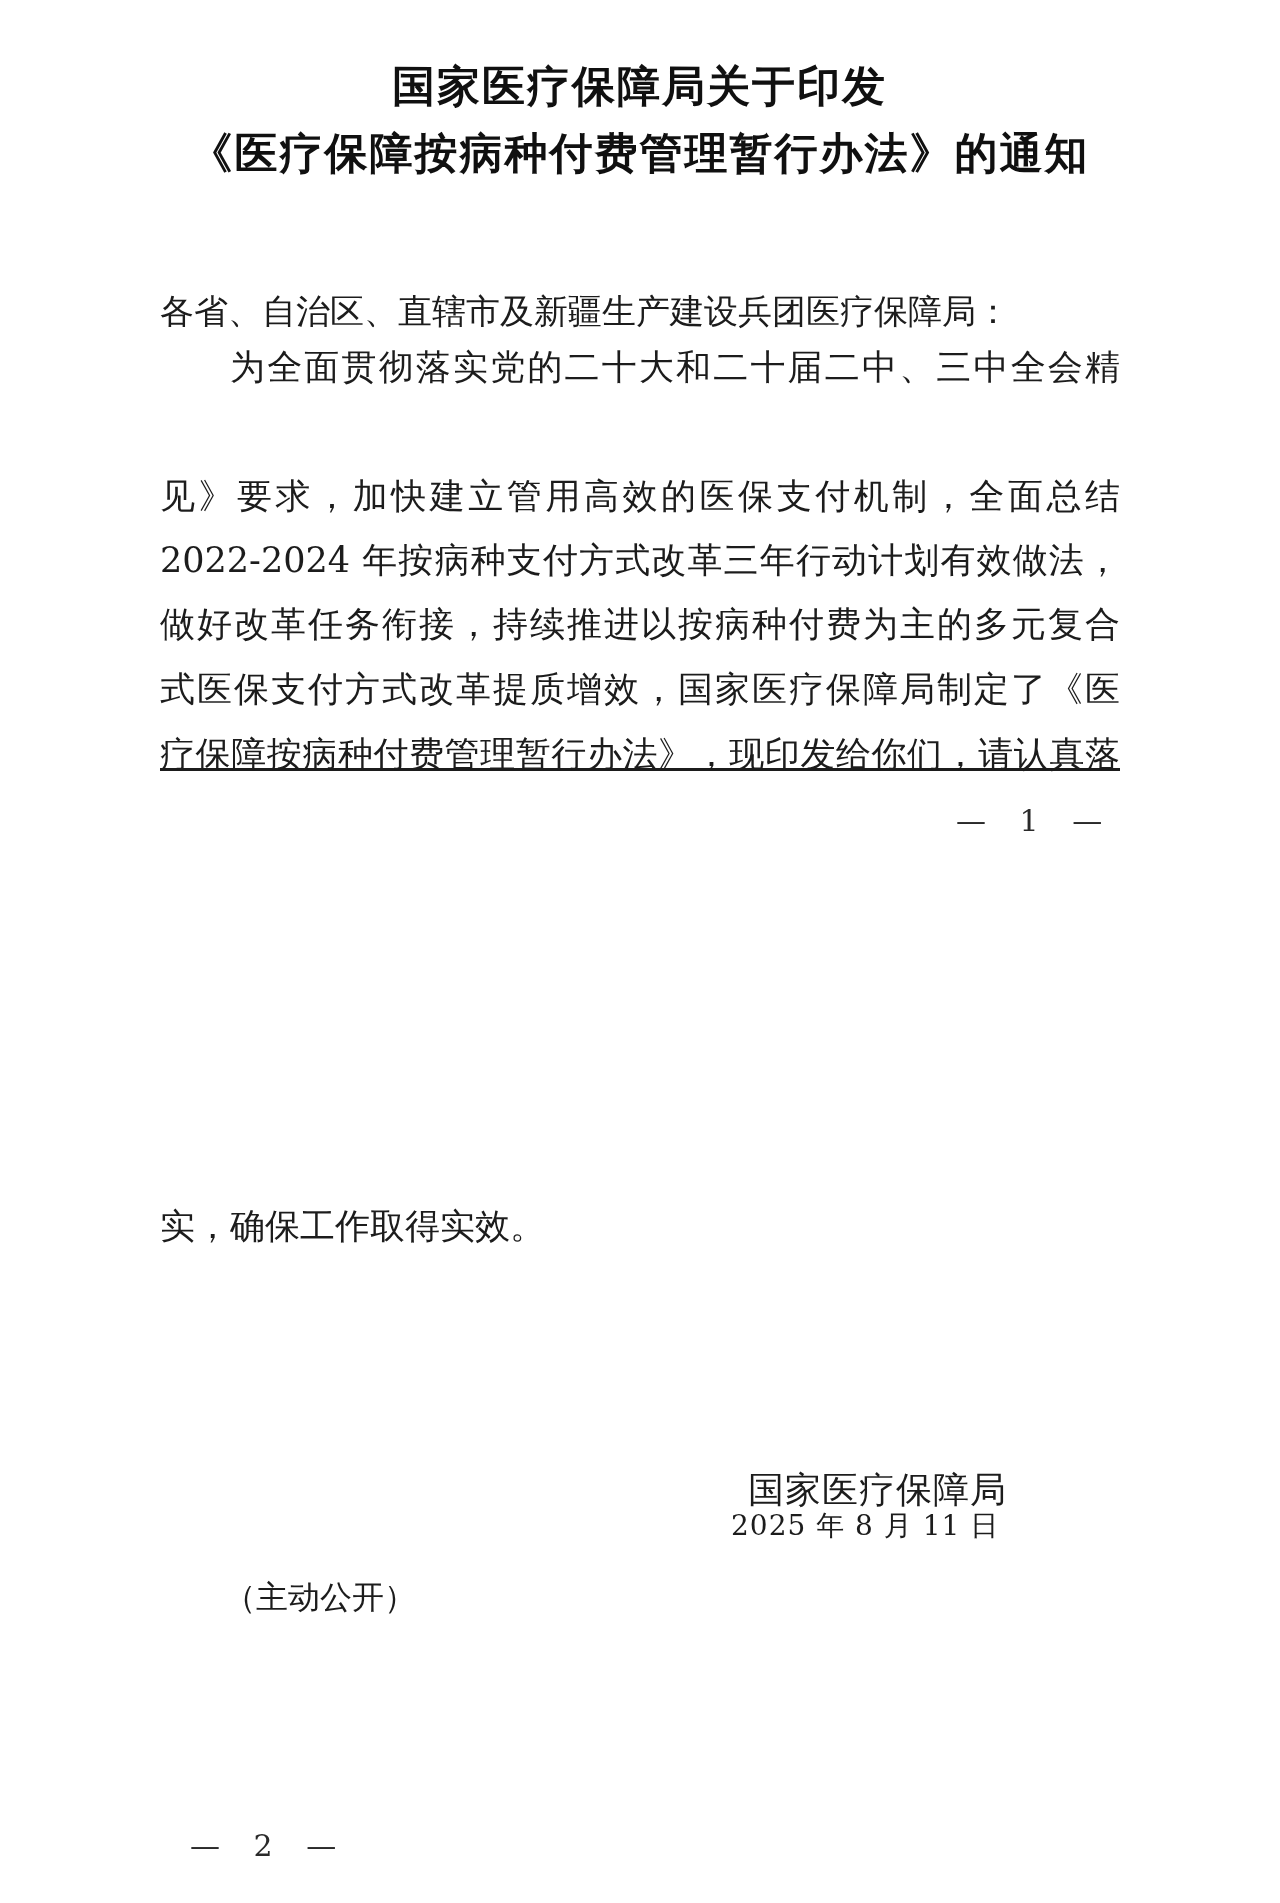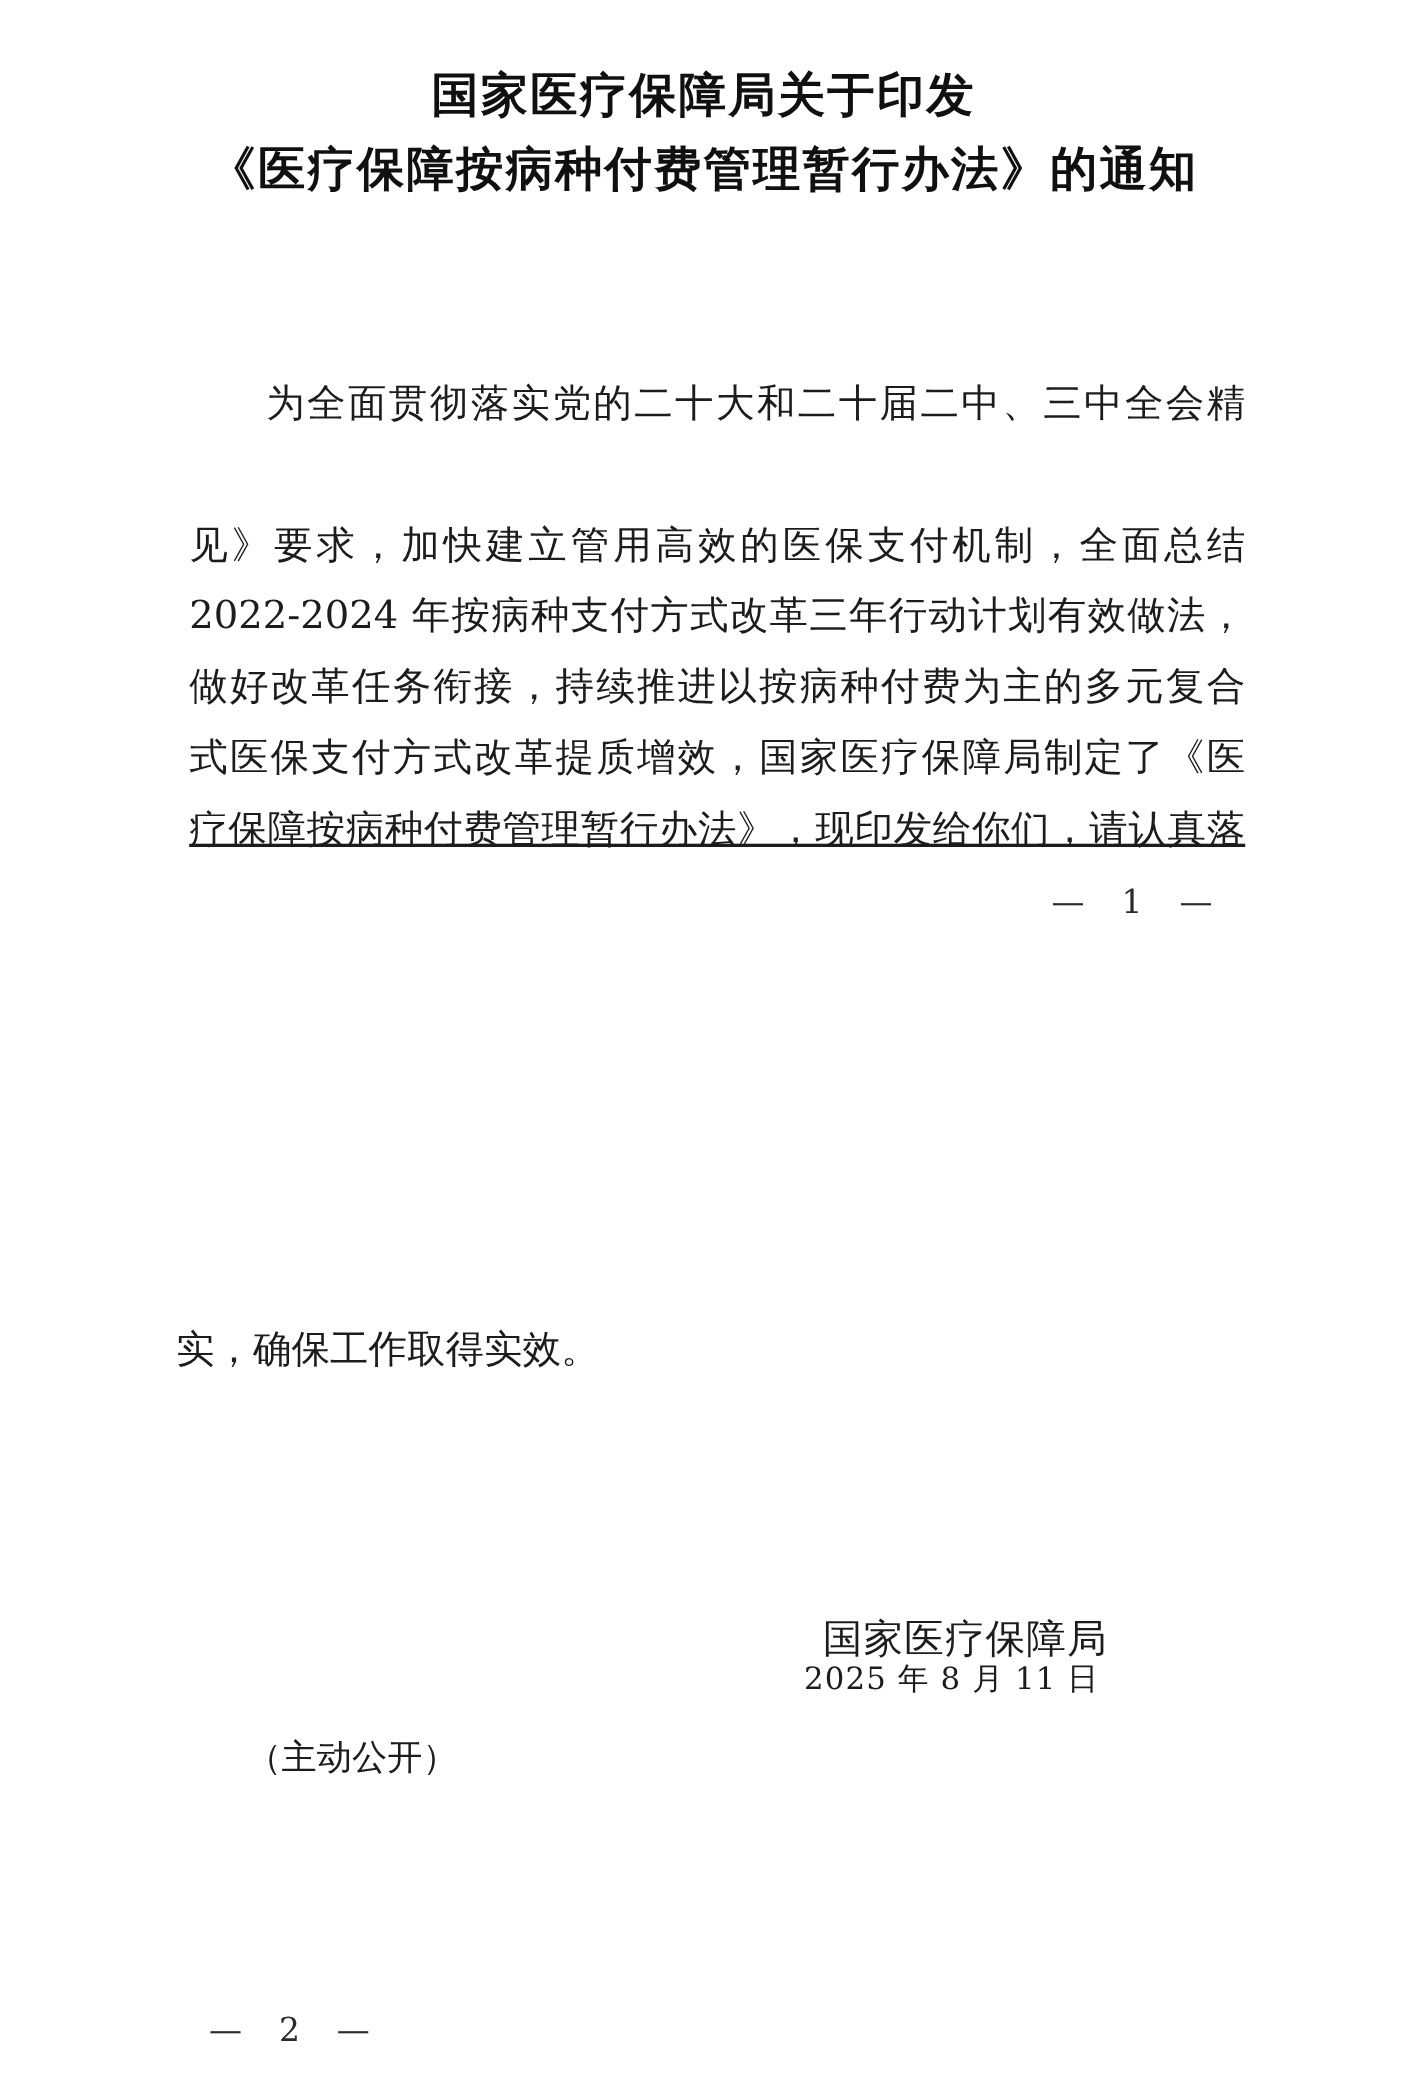--- a/index.html
+++ b/index.html
@@ -29,21 +29,21 @@
   }
   .salutation {
     position: absolute;
     left: 160px;
     font-size: 34px;
     letter-spacing: 0px;
     white-space: nowrap;
   }
   .jline {
     position: absolute;
-    left: 172px;
+    left: 160px;
     width: 960px;
     font-size: 35px;
     text-align: justify;
     text-align-last: justify;
     text-justify: inter-ideograph;
     line-height: 1.2;
   }
   .jline.indent {
     text-indent: 70px;
   }
@@ -81,20 +81,21 @@
   }
 </style>
 </head>
 <body>
 
 <div class="page">
 
   <div class="title-line" style="top: 58px;">国家医疗保障局关于印发</div>
   <div class="title-line" style="top: 125px;">《医疗保障按病种付费管理暂行办法》的通知</div>
 
+  <div class="salutation" style="top: 289px;">各省、自治区、直辖市及新疆生产建设兵团医疗保障局：</div>
 
   <div class="jline indent" style="top: 346px;">为全面贯彻落实党的二十大和二十届二中、三中全会精</div>
   <div class="jline" style="top: 475px;">见》要求，加快建立管用高效的医保支付机制，全面总结</div>
   <div class="jline" style="top: 539px;">2022-2024 年按病种支付方式改革三年行动计划有效做法，</div>
   <div class="jline" style="top: 603px;">做好改革任务衔接，持续推进以按病种付费为主的多元复合</div>
   <div class="jline" style="top: 668px;">式医保支付方式改革提质增效，国家医疗保障局制定了《医</div>
   <div class="jline" style="top: 733px; text-decoration: underline;">疗保障按病种付费管理暂行办法》，现印发给你们，请认真落</div>
 
   <div class="page-number" style="top: 803px; left: 956px;">— 1 —</div>
 

